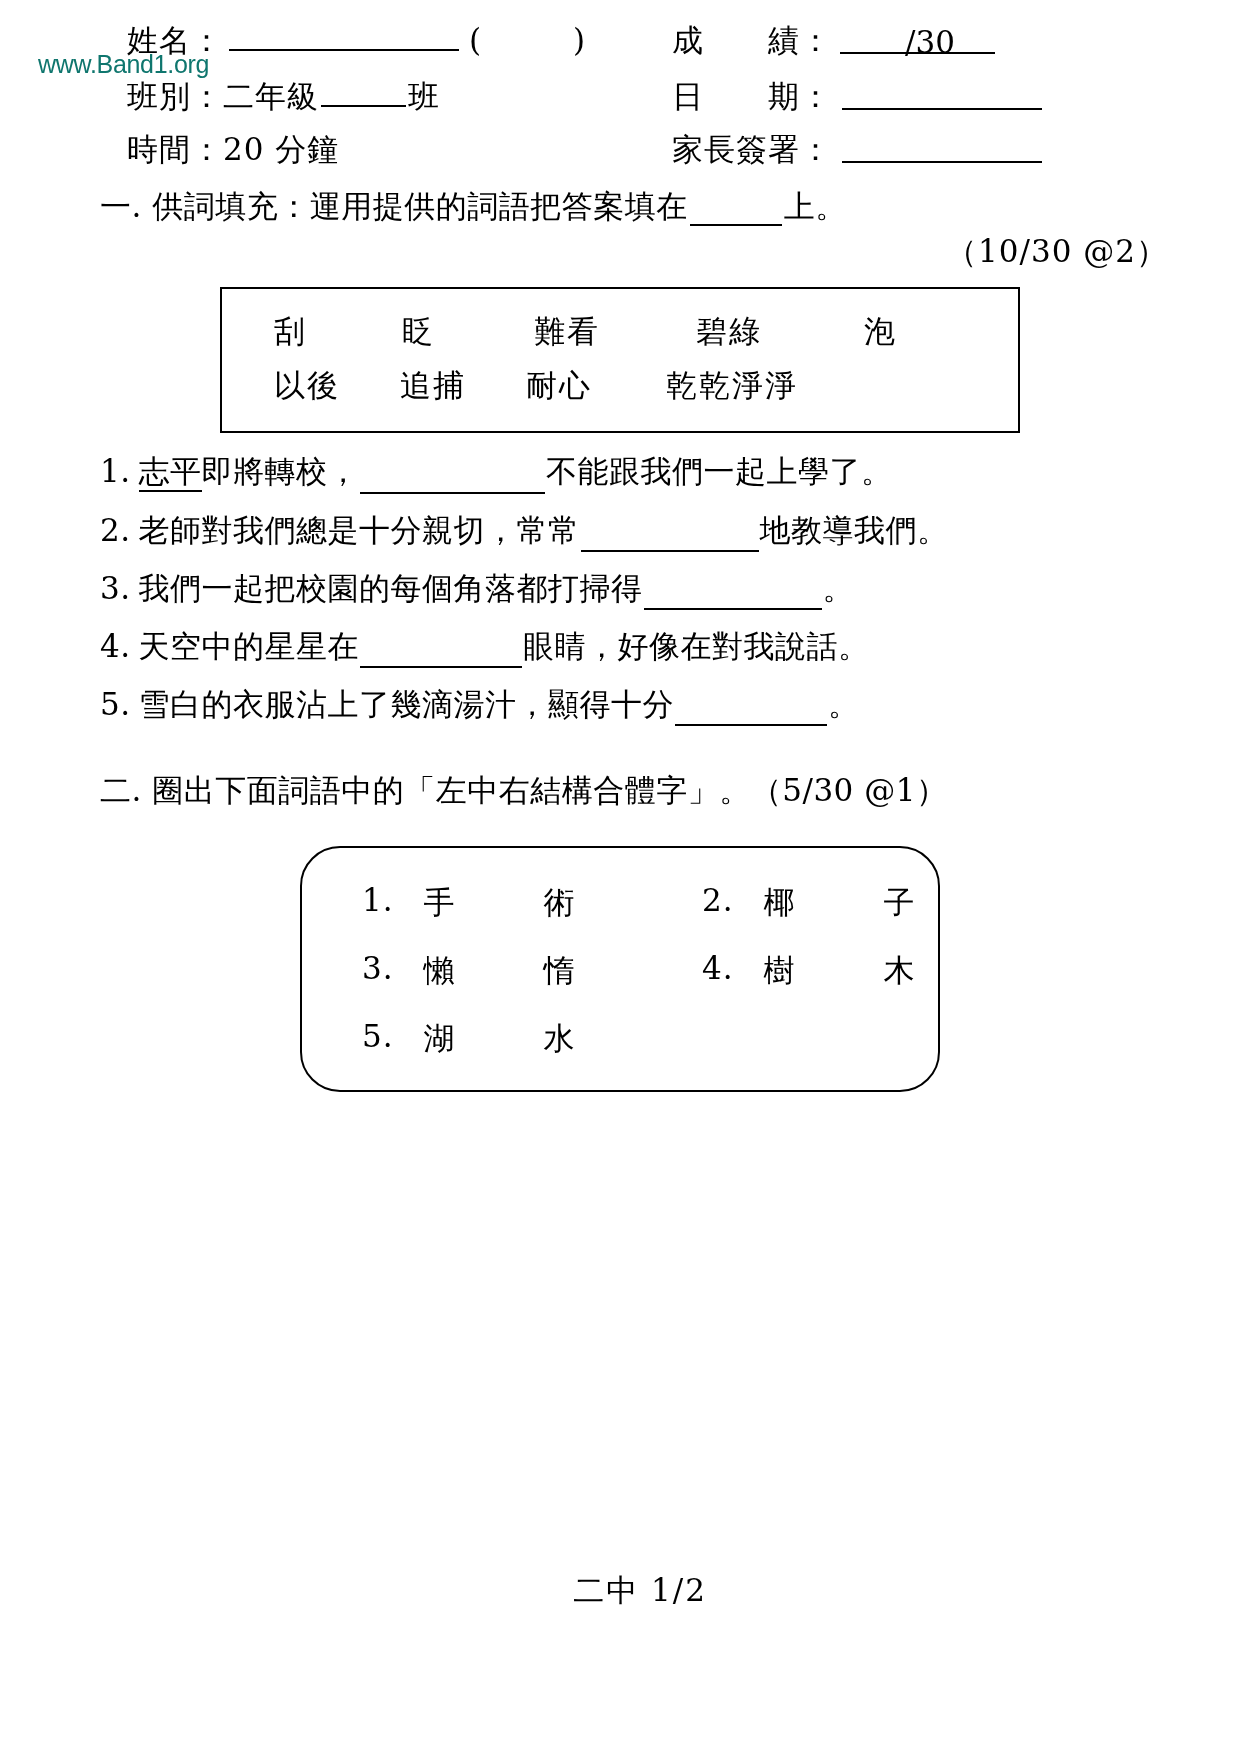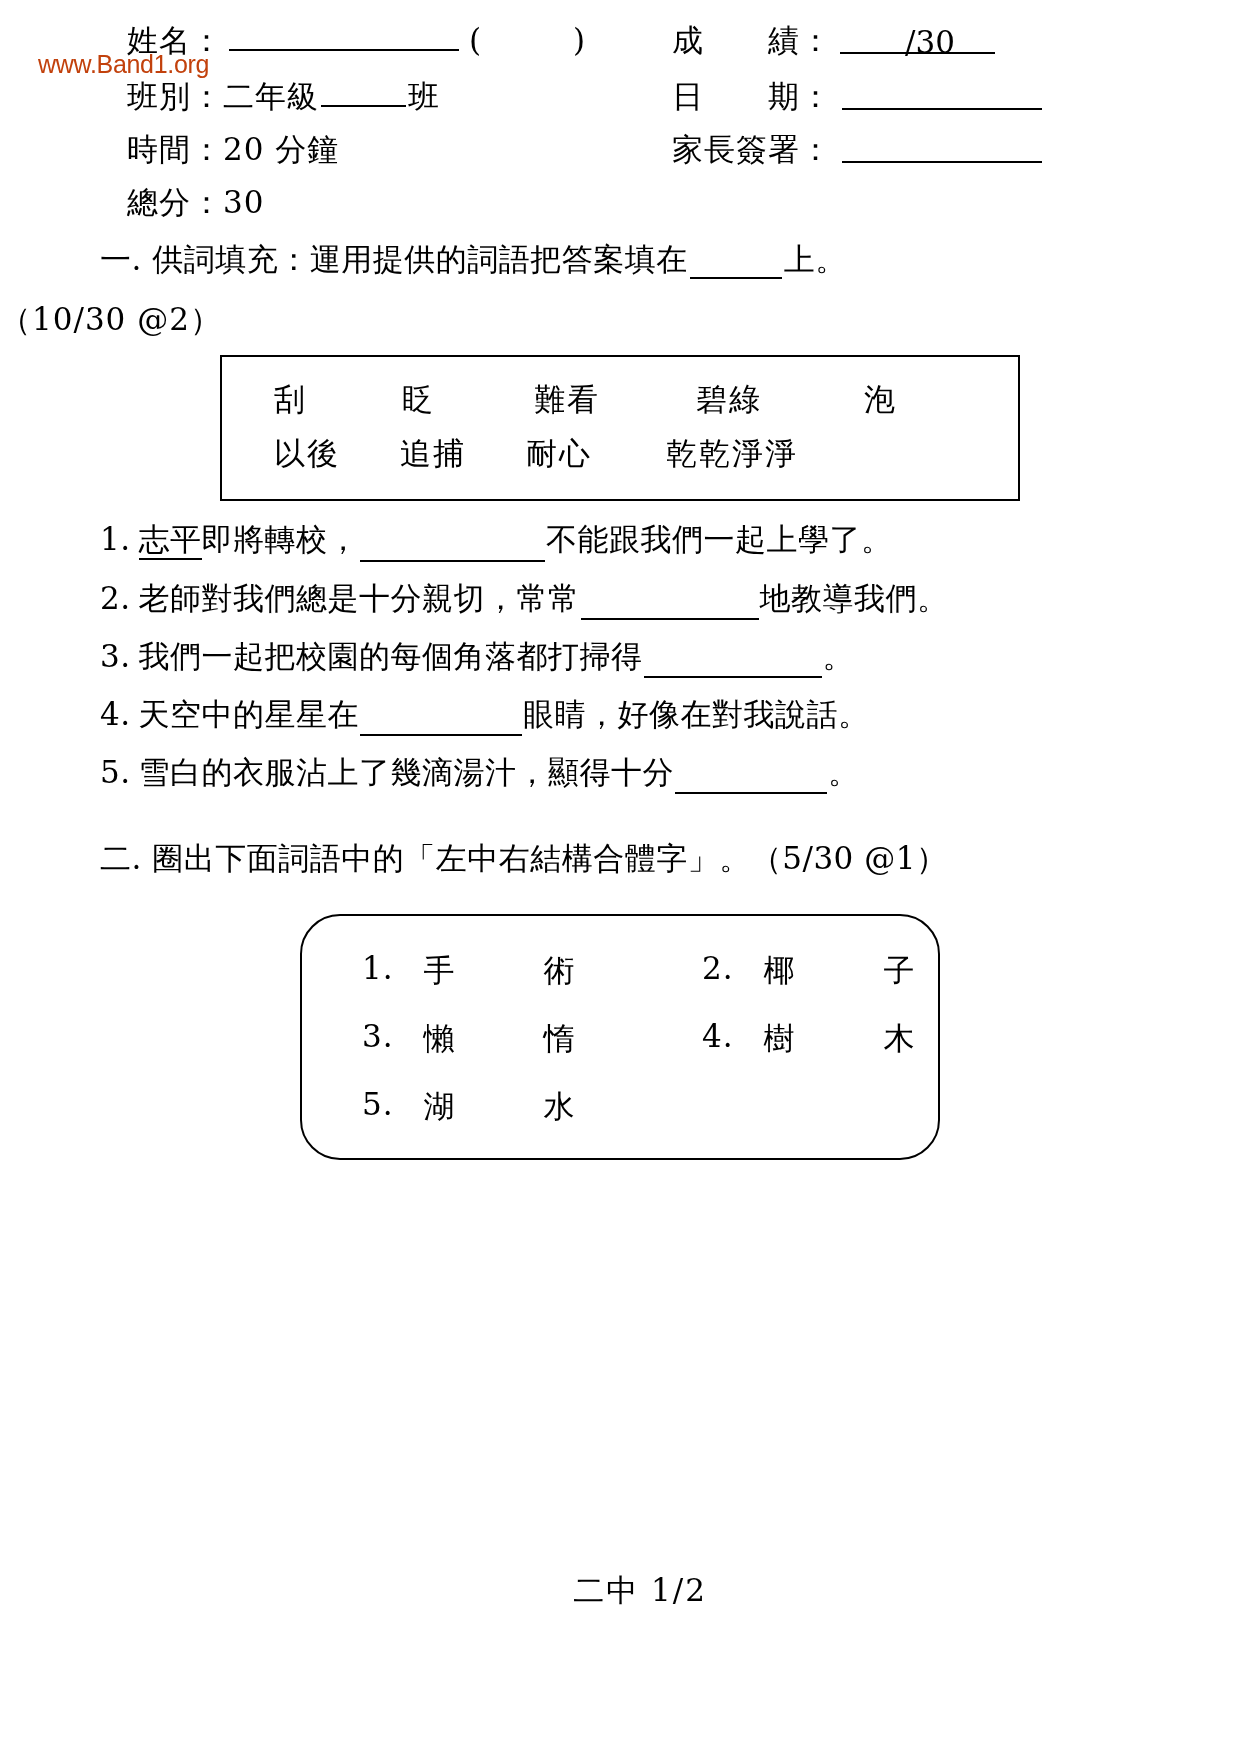--- a/index.html
+++ b/index.html
@@ -25,21 +25,21 @@
   }
 
   
   .site-tag {
     position: absolute;
     left: 38px;
     top: 28px;
     font-family: "Liberation Sans", sans-serif;
     font-size: 25px;
     letter-spacing: -0.3px;
-    color: #c2410c;
+    color: #0f766e;
   }
 
   
   .doc-header {
     padding-top: 32px;
     text-align: center;
   }
   .doc-header .line {
     font-size: 34px;
     line-height: 1.38;
@@ -105,22 +105,22 @@
   .sec-heading .inline-blank {
     display: inline-block;
     border-bottom: 2.5px solid #000;
     width: 92px;
     height: 24px;
     vertical-align: bottom;
     margin: 0 2px;
   }
   .marks-line {
     font-size: 31px;
-    text-align: left;
-    margin-top: 20px;
+    text-align: right;
+    margin-top: 5px;
     padding-right: 72px;
     letter-spacing: 1px;
   }
 
   
   .wordbank {
     margin: 14px auto 0 auto;
     width: 800px;
     border: 2.5px solid #000;
     padding: 16px 0 18px 0;
@@ -259,25 +259,20 @@
     <div class="info-row">
       <div class="info-left">
         <span class="lbl">時間：20 分鐘</span>
       </div>
       <div class="info-right">
         <span class="lbl">家長簽署：</span>
         <span class="blank sign"></span>
       </div>
     </div>
 
-    <div class="info-row">
-      <div class="info-left">
-        <span class="lbl">總分：30</span>
-      </div>
-    </div>
 
   </div>
 
   <div class="sec-heading">
     <span>一. 供詞填充：運用提供的詞語把答案填在</span><span class="inline-blank"></span><span>上。</span>
   </div>
   <div class="marks-line">（10/30  @2）</div>
 
   <div class="wordbank">
     <div class="wb-row row1">

